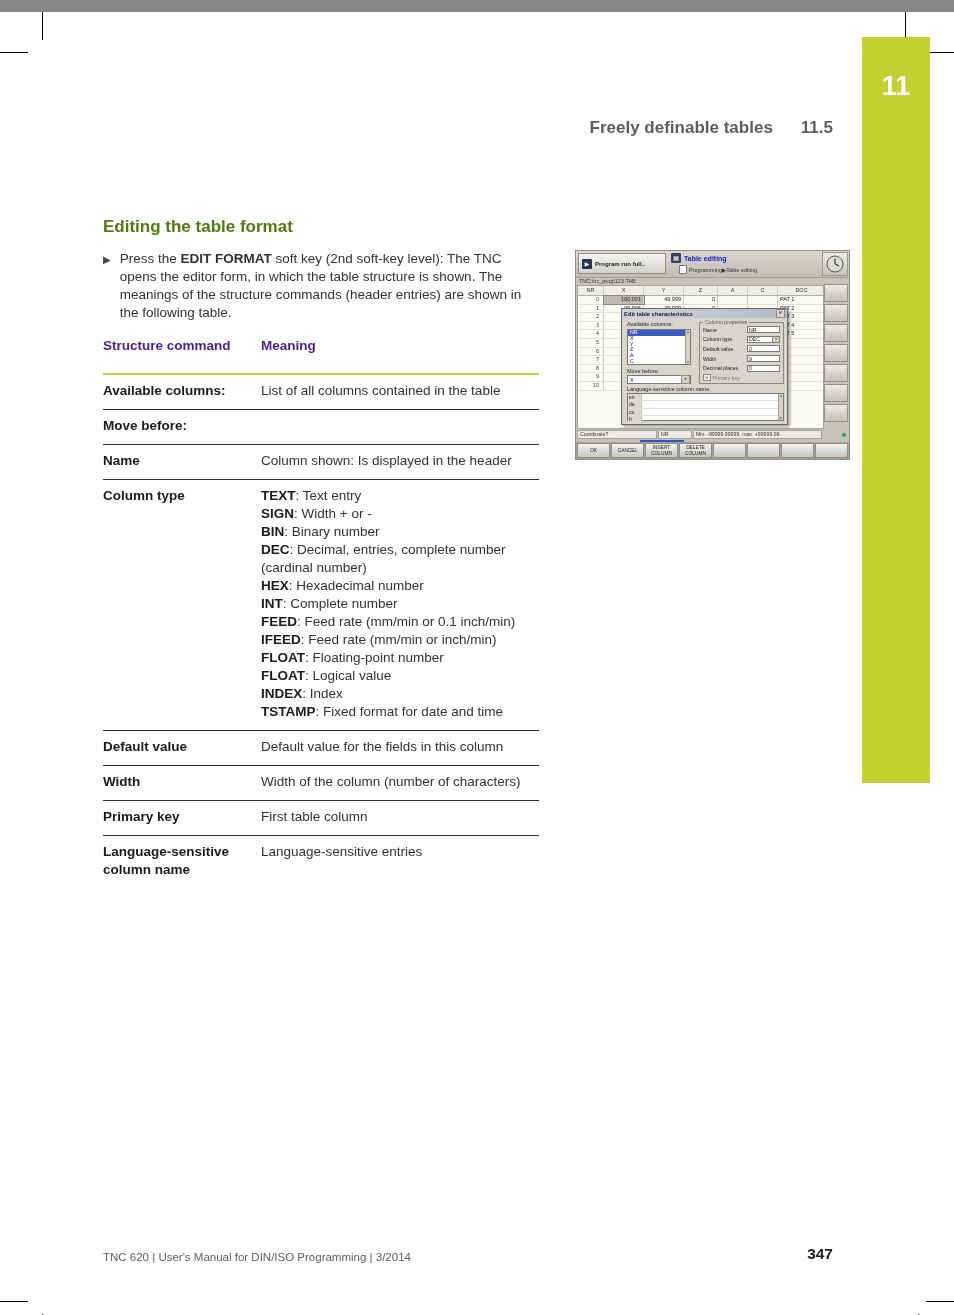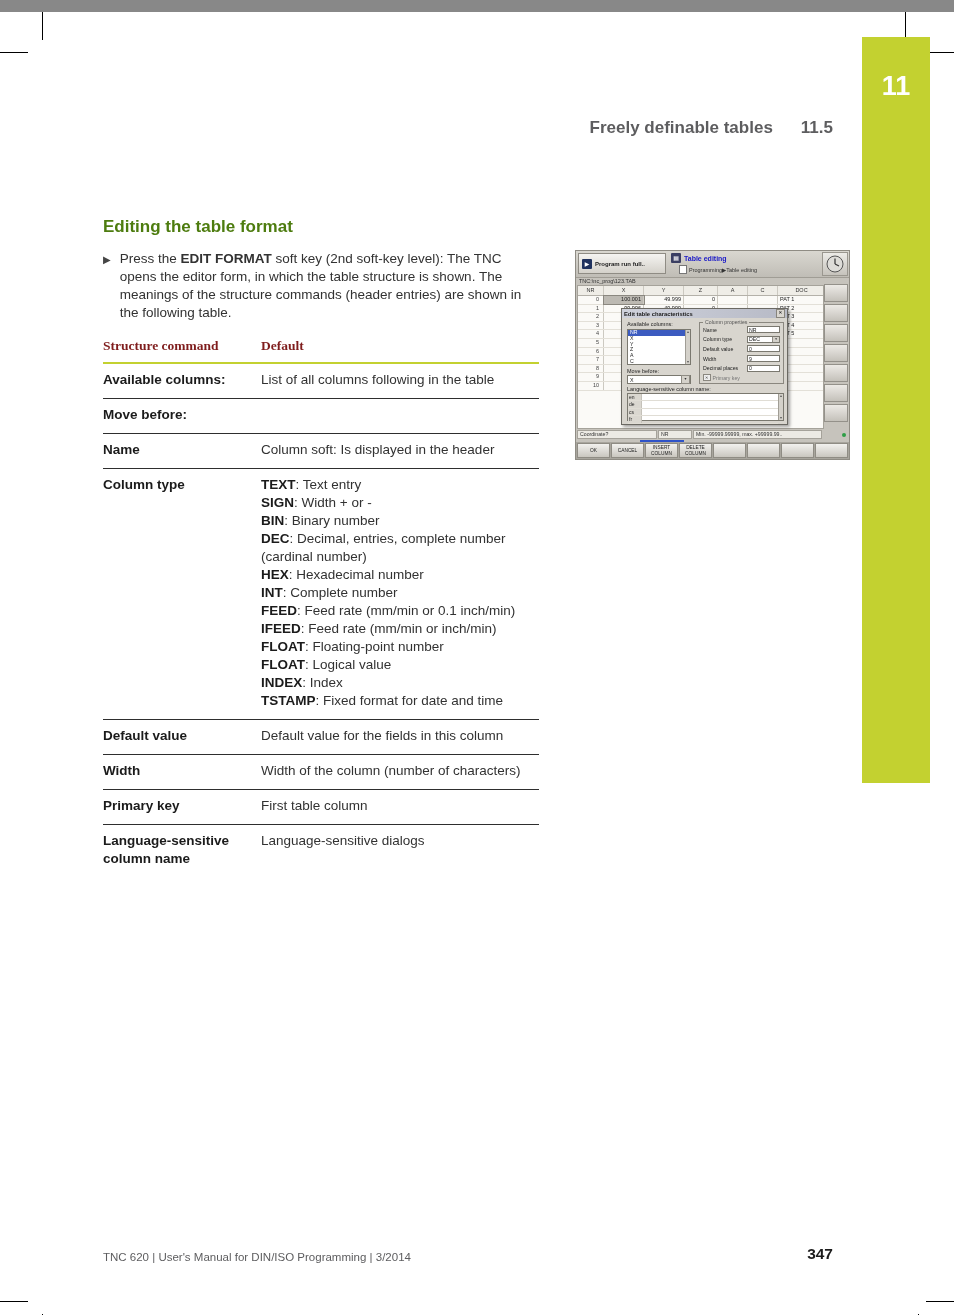--- a/index.html
+++ b/index.html
@@ -21,21 +21,21 @@
   .footer-left{position:absolute;left:103px;top:1239px;font-size:11.5px;color:#5d5d5f;}
   .page-num{position:absolute;top:1233px;right:121px;font-size:15.5px;font-weight:bold;color:#1c1c1c;}
 
   
   .content{position:absolute;left:103px;top:205px;width:436px;color:#323232;}
   .content h2{font-size:17px;margin:0 0 13px 0;color:#4d7c0f;font-weight:bold;}
   .bullet{display:flex;gap:9px;font-size:13.5px;line-height:18px;}
   .bullet-arrow{color:#454545;font-size:10px;line-height:18px;padding-top:1px;flex:0 0 auto;}
 
   .doc-table{margin-top:15px;font-size:13.5px;line-height:18px;}
-  .doc-head{display:flex;border-bottom:2px solid #c3d130;padding-bottom:7px;font-weight:bold;color:#7f1d1d;font-family:Liberation Serif, serif;}
+  .doc-head{display:flex;border-bottom:2px solid #c3d130;padding-bottom:18px;font-weight:bold;color:#4c1d95;}
   .doc-head .h1{width:158px;}
   .doc-row{display:flex;padding:7px 0 9px 0;}
   .doc-row + .doc-row{border-top:1px solid #2e2e2e;}
   .doc-cmd{width:158px;font-weight:bold;padding-right:14px;box-sizing:border-box;color:#1b1b1b;}
   .doc-meaning{width:262px;}
   .m-line b{font-weight:bold;color:#1b1b1b;}
 
   
   .tnc{position:absolute;left:575px;top:238px;width:275px;height:210px;background:#c6c3bc;
     border:1px solid #8f8c84;box-sizing:border-box;font-size:6px;color:#222;overflow:hidden;}
@@ -140,36 +140,36 @@
     <h2>Editing the table format</h2>
 
     <div class="bullet">
       <span class="bullet-arrow">▶</span>
       <span id="bullet-text"><span>Press the </span><b>EDIT FORMAT</b><span> soft key (2nd soft-key level): The TNC opens the editor form, in which the table structure is shown. The meanings of the structure commands (header entries) are shown in the following table.</span></span>
     </div>
 
     <div class="doc-table">
       <div class="doc-head">
         <div class="h1">Structure command</div>
-        <div class="h2c">Default</div>
+        <div class="h2c">Meaning</div>
       </div>
       <div id="doc-rows">
           <div class="doc-row">
             <div class="doc-cmd">Available columns:</div>
             <div class="doc-meaning">
-              <div class="m-line"><span>List of all columns following in the table</span></div>
+              <div class="m-line"><span>List of all columns contained in the table</span></div>
             </div>
           </div>
           <div class="doc-row">
             <div class="doc-cmd">Move before:</div>
           </div>
           <div class="doc-row">
             <div class="doc-cmd">Name</div>
             <div class="doc-meaning">
-              <div class="m-line"><span>Column soft: Is displayed in the header</span></div>
+              <div class="m-line"><span>Column shown: Is displayed in the header</span></div>
             </div>
           </div>
           <div class="doc-row">
             <div class="doc-cmd">Column type</div>
             <div class="doc-meaning">
               <div class="m-line"><b>TEXT</b><span>: Text entry</span></div>
               <div class="m-line"><b>SIGN</b><span>: Width + or -</span></div>
               <div class="m-line"><b>BIN</b><span>: Binary number</span></div>
               <div class="m-line"><b>DEC</b><span>: Decimal, entries, complete number (cardinal number)</span></div>
               <div class="m-line"><b>HEX</b><span>: Hexadecimal number</span></div>
@@ -196,21 +196,21 @@
           </div>
           <div class="doc-row">
             <div class="doc-cmd">Primary key</div>
             <div class="doc-meaning">
               <div class="m-line"><span>First table column</span></div>
             </div>
           </div>
           <div class="doc-row">
             <div class="doc-cmd">Language-sensitive column name</div>
             <div class="doc-meaning">
-              <div class="m-line"><span>Language-sensitive dialogs</span></div>
+              <div class="m-line"><span>Language-sensitive entries</span></div>
             </div>
           </div>
         </div>
     </div>
   </div>
 
   <div class="tnc">
     <div class="tnc-header">
       <div class="tnc-tab">
         <span class="mini-icon">▶</span>

